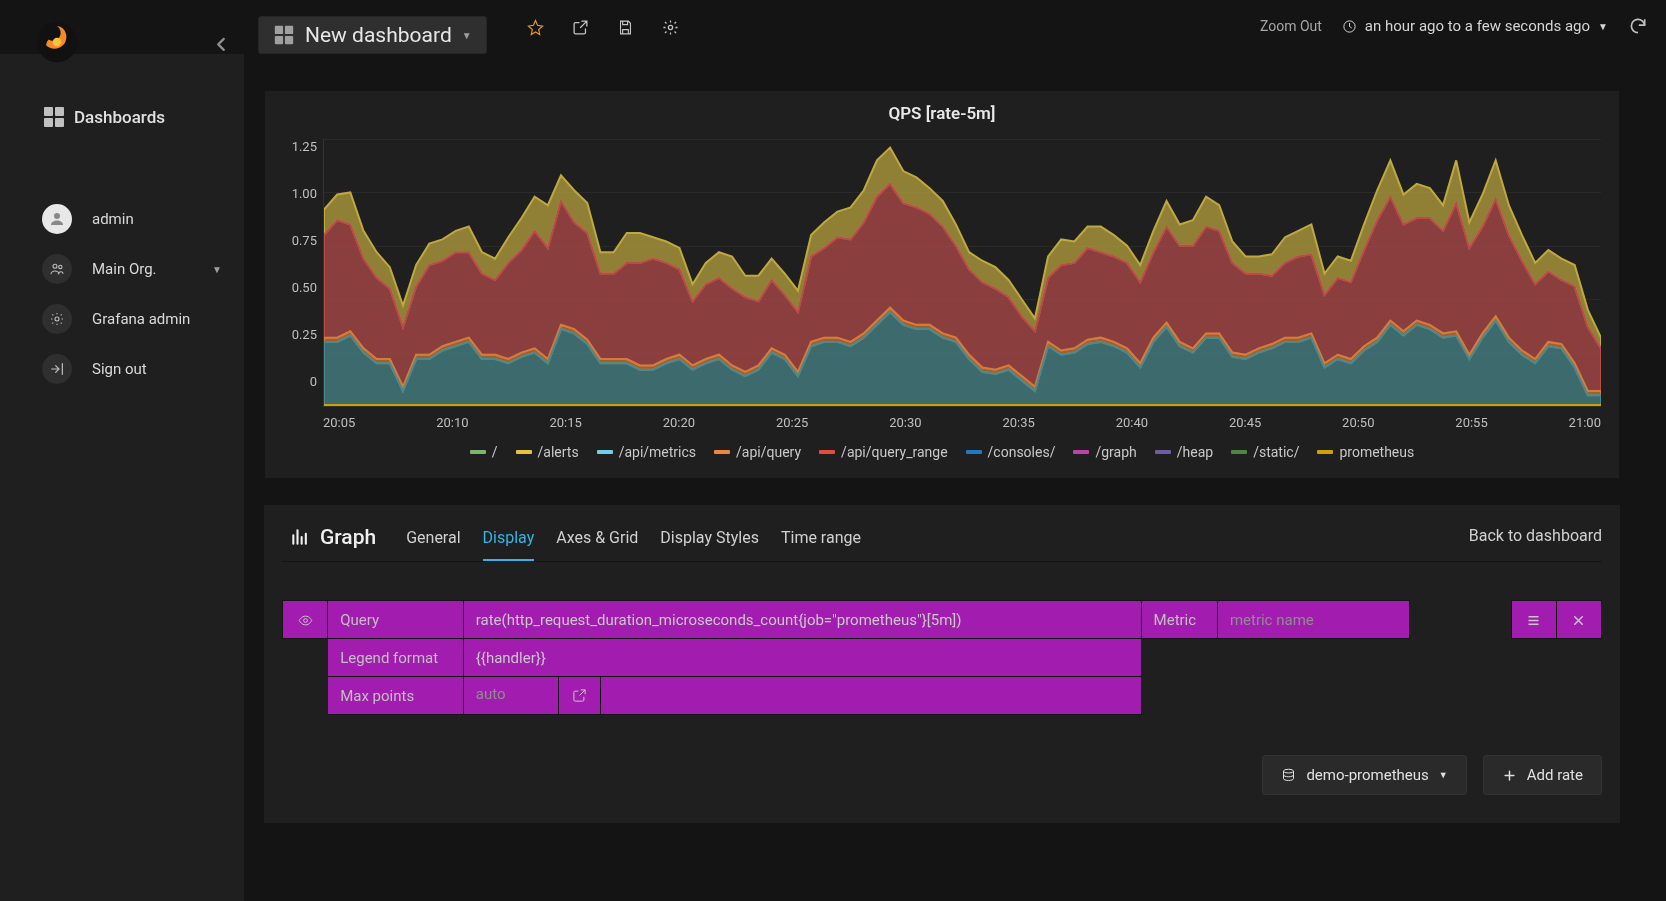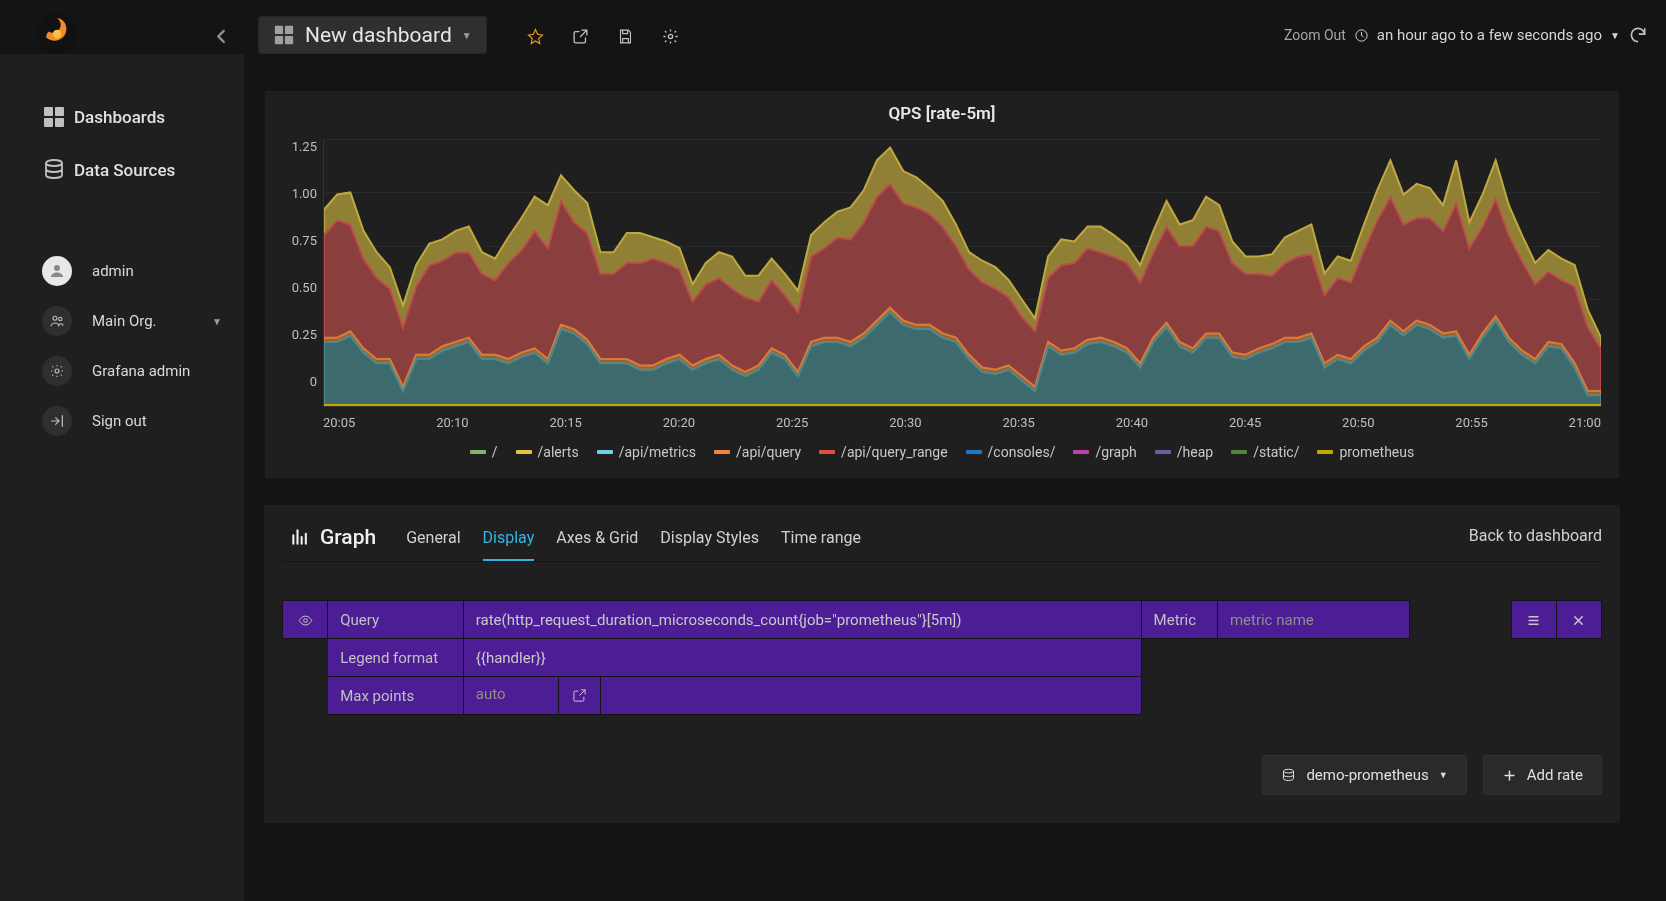--- a/index.html
+++ b/index.html
@@ -8,21 +8,21 @@
   color: #d8d9da;
   font-family: -apple-system, BlinkMacSystemFont, "Segoe UI", Roboto, Helvetica, Arial, sans-serif;
   font-size: 14px;
   width: 1666px;
   height: 901px;
   overflow: hidden;
 }
 .topbar {
   height: 54px;
   display: flex;
-  align-items: center;
+  align-items: flex-start;
   padding: 16px 18px 0 0;
 }
 .logo-box {
   width: 244px;
   height: 54px;
   display: flex;
   align-items: center;
   padding-left: 36px;
   position: relative;
 }
@@ -45,21 +45,21 @@
   padding: 6px 14px;
   margin-left: 14px;
   cursor: pointer;
 }
 .dash-picker .grid-icon { color: #a0a0a0; margin-right: 10px; }
 .dash-title { font-size: 21px; color: #e6e6e6; font-weight: 400; }
 .caret-down { margin-left: 10px; color: #9e9e9e; font-size: 10px; }
 .tb-actions { display: flex; align-items: center; gap: 28px; margin-left: 40px; }
 .tb-actions .ic { color: #c4c4c4; cursor: pointer; font-size: 17px; }
 .tb-actions .star { color: #e69b1f; }
-.tb-right { margin-left: auto; display: flex; align-items: center; gap: 8px; }
+.tb-right { margin-left: auto; display: flex; align-items: center; gap: 20px; }
 .zoom-out { color: #a6a6a6; cursor: pointer; font-size: 14px; }
 .time-range { display: flex; align-items: center; gap: 8px; cursor: pointer; font-size: 15px; color: #d4d4d4;}
 .refresh-ic { cursor: pointer; color: #c0c0c0; }
 
 .layout { display: flex; height: calc(100% - 54px); }
 .sidebar {
   width: 244px;
   background: #1f1f1f;
   padding: 36px 0 0 0;
 }
@@ -179,21 +179,21 @@
   border-bottom-color: #33b5e5;
 }
 .back-link { margin-left: auto; font-size: 16px; color: #d0d0d0; cursor: pointer; padding-bottom: 12px;}
 
 .query-table {
   margin-top: 38px;
   border-collapse: collapse;
   width: 100%;
 }
 .query-table td {
-  background: #4c1d95;
+  background: #a21caf;
   border: 1px solid #141414;
   padding: 8px 12px;
   color: #c8c8c8;
   font-size: 15px;
   height: 38px;
 }
 .query-table td.label { color: #c0c0c0; width: 120px; }
 .query-table td.narrow { width: 36px; text-align: center; }
 .query-table input {
   background: transparent; border: none; color: #c8c8c8;
@@ -298,29 +298,20 @@
     <div class="nav-item">
       <span class="nic">
         <svg class="icon" viewBox="0 0 24 24" style="width:26px;height:26px">
             <rect x="2" y="2" width="9" height="9" rx="1"></rect>
             <rect x="13" y="2" width="9" height="9" rx="1"></rect>
             <rect x="2" y="13" width="9" height="9" rx="1"></rect>
             <rect x="13" y="13" width="9" height="9" rx="1"></rect>
           </svg>
       </span>
       <span>Dashboards</span>
-    </div>
-    <div class="nav-item">
-      <span class="nic">
-        <svg class="icon" viewBox="0 0 24 24" style="width:24px;height:24px">
-            <ellipse cx="12" cy="5" rx="8" ry="3" fill="none" stroke="currentColor" stroke-width="1.8"></ellipse>
-            <path d="M4 5v6c0 1.7 3.6 3 8 3s8-1.3 8-3V5M4 11v6c0 1.7 3.6 3 8 3s8-1.3 8-3v-6" fill="none" stroke="currentColor" stroke-width="1.8"></path>
-          </svg>
-      </span>
-      <span>Data Sources</span>
     </div>
 
     <div class="sidebar-sep"></div>
 
     <div class="user-item">
       <span class="avatar">
         <svg viewBox="0 0 24 24" style="width:18px;height:18px;fill:#888">
             <circle cx="12" cy="8" r="4"></circle>
             <path d="M4 20c0-4 4-6 8-6s8 2 8 6"></path>
           </svg>

